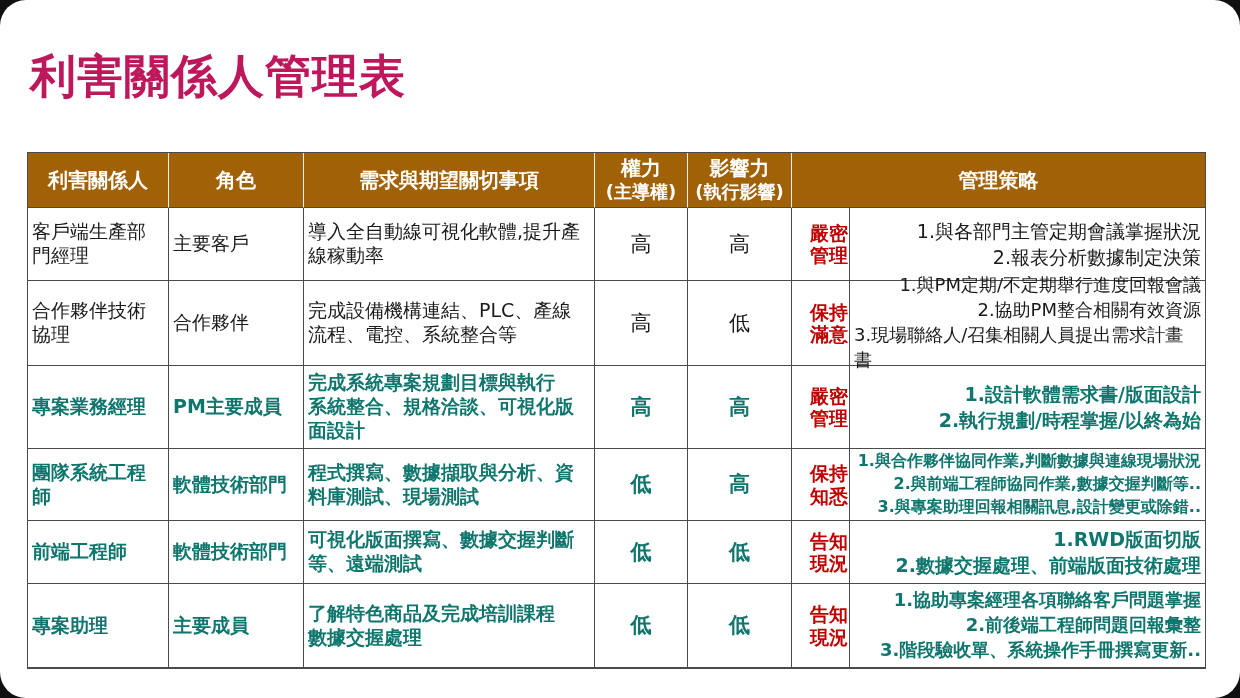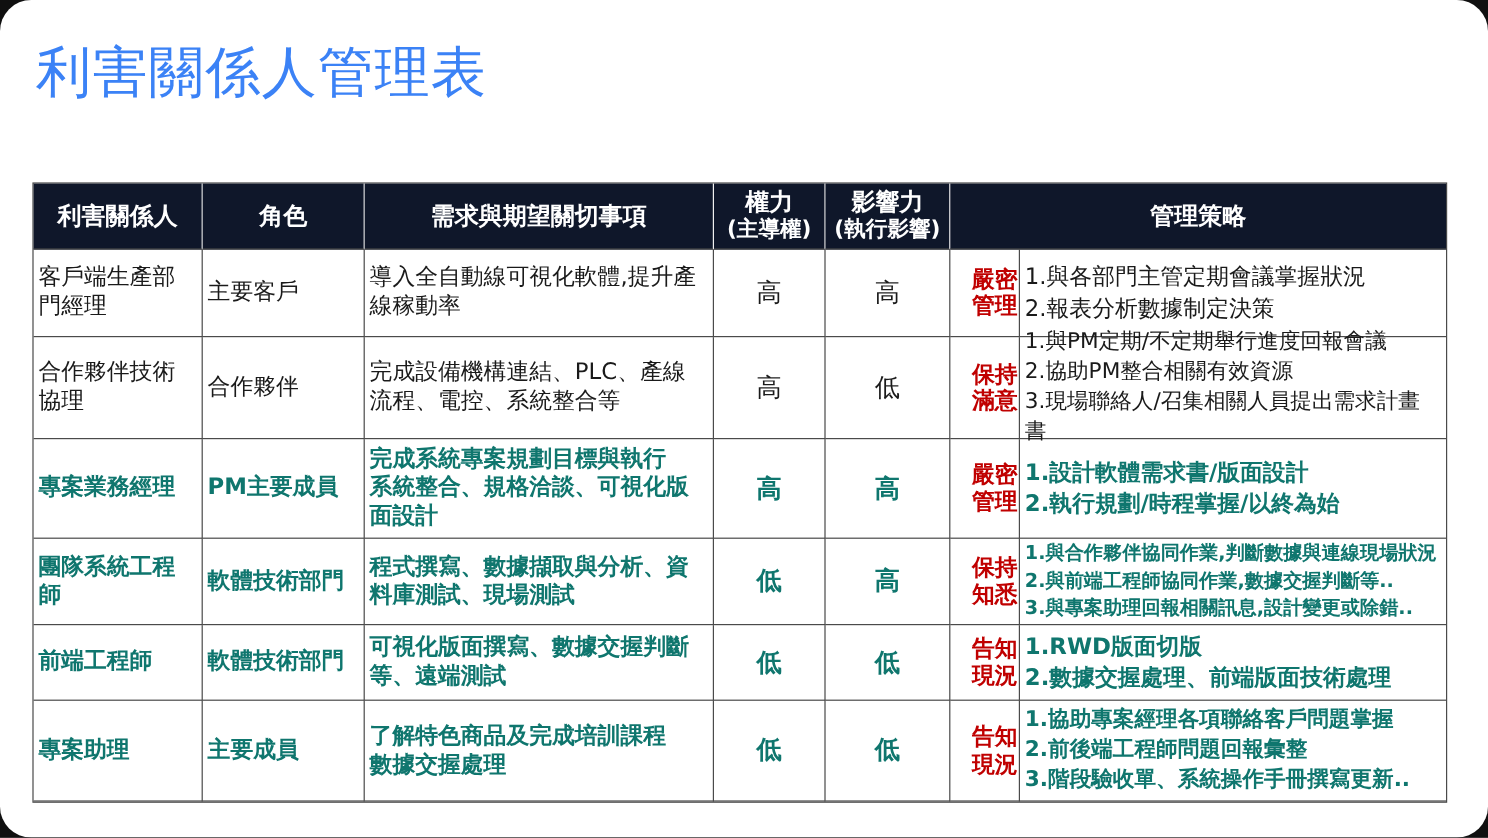--- a/index.html
+++ b/index.html
@@ -2,55 +2,55 @@
 <html lang="zh-Hant"><head>
 <meta charset="utf-8">
 <style>
   html,body { margin:0; padding:0; background:#101010; }
   body { font-family:"DejaVu Sans","Liberation Sans",sans-serif; }
   .page {
     position:relative; width:1240px; height:698px;
     background:#ffffff; border-radius:26px; overflow:hidden;
   }
   .title {
-    position:absolute; left:30px; top:30px;
-    font-size:46px; font-weight:normal; color:#3b82f6; letter-spacing:1px;
+    position:absolute; left:30px; top:46px;
+    font-size:46px; font-weight:bold; color:#be185d; letter-spacing:1px;
   }
   .tbl {
     position:absolute; left:27px; top:152px;
     display:grid;
     grid-template-columns:141px 135px 291px 93px 104px 58px 355px;
     grid-template-rows:55px 73px 85px 83px 72px 63px 84px;
     border:1px solid #4a4a4a;
   }
   .c {
     box-sizing:border-box;
     border-right:1px solid #4a4a4a;
     border-bottom:1px solid #4a4a4a;
     display:flex; flex-direction:column; justify-content:center;
     padding:2px 4px;
     font-size:19px; line-height:1.25; color:#1a1a1a;
   }
   .noR { border-right:none; }
   
   .h {
-    background:#0f172a; color:#ffffff; font-weight:bold;
+    background:#a16207; color:#ffffff; font-weight:bold;
     border-right:1px solid #f0f0f0; border-bottom:1px solid #4a4a4a;
     align-items:center; text-align:center; font-size:20px; line-height:1.25;
   }
   .h .sub { font-size:18px; font-weight:bold; }
   .h.span2 { grid-column:6 / span 2; }
   .h.noR { border-right:none; }
   
   .plain { color:#1a1a1a; font-weight:normal; }
   .blue  { color:#0f766e; font-weight:bold; }
   .center { align-items:center; text-align:center; }
   .hl { font-size:21px; }
   .cat { color:#c00000; font-weight:bold; align-items:center; text-align:right; line-height:1.18; padding:2px 1px; }
-  .strat { line-height:1.38; }
+  .strat { line-height:1.38;align-items:flex-end; }
   .s18  { font-size:18px; }
   .s165 { font-size:16px; line-height:1.42; }
   .needs div { display:block; }
 </style>
 </head>
 <body>
 
 <div class="page">
 
   <div class="title">利害關係人管理表</div>

